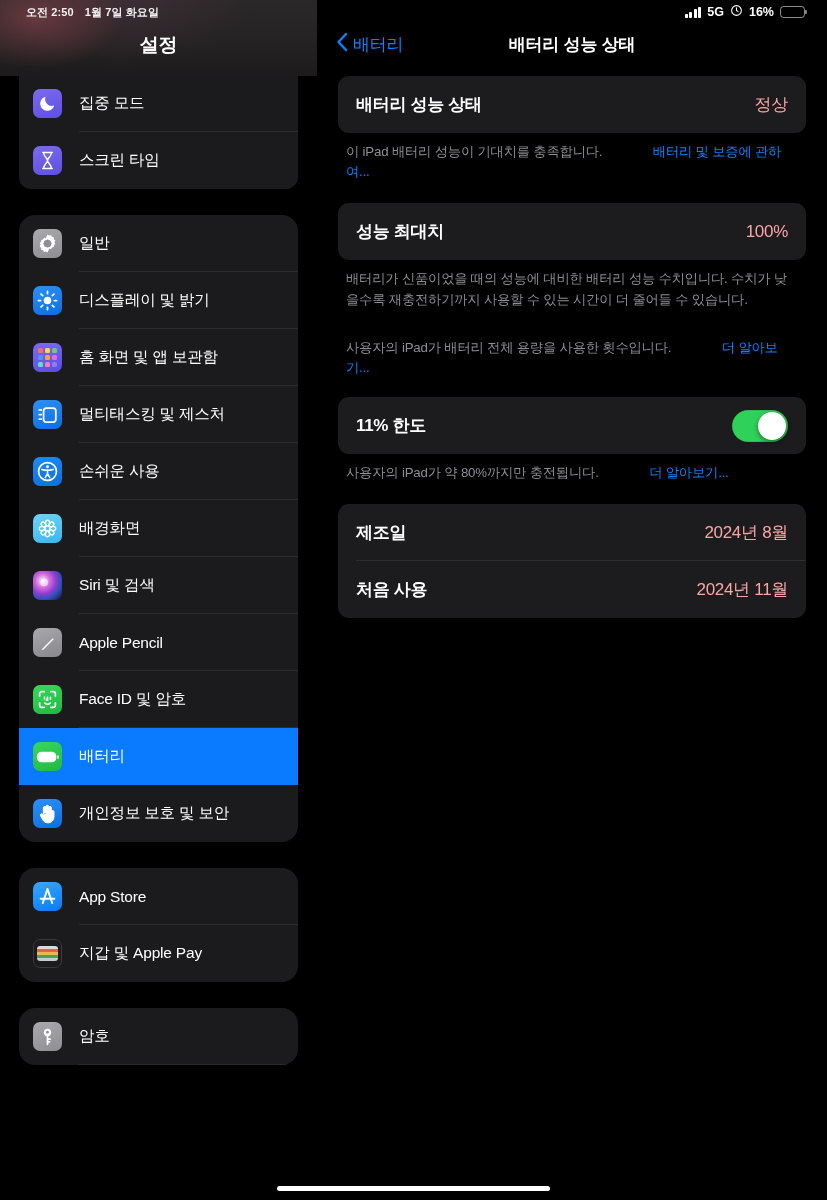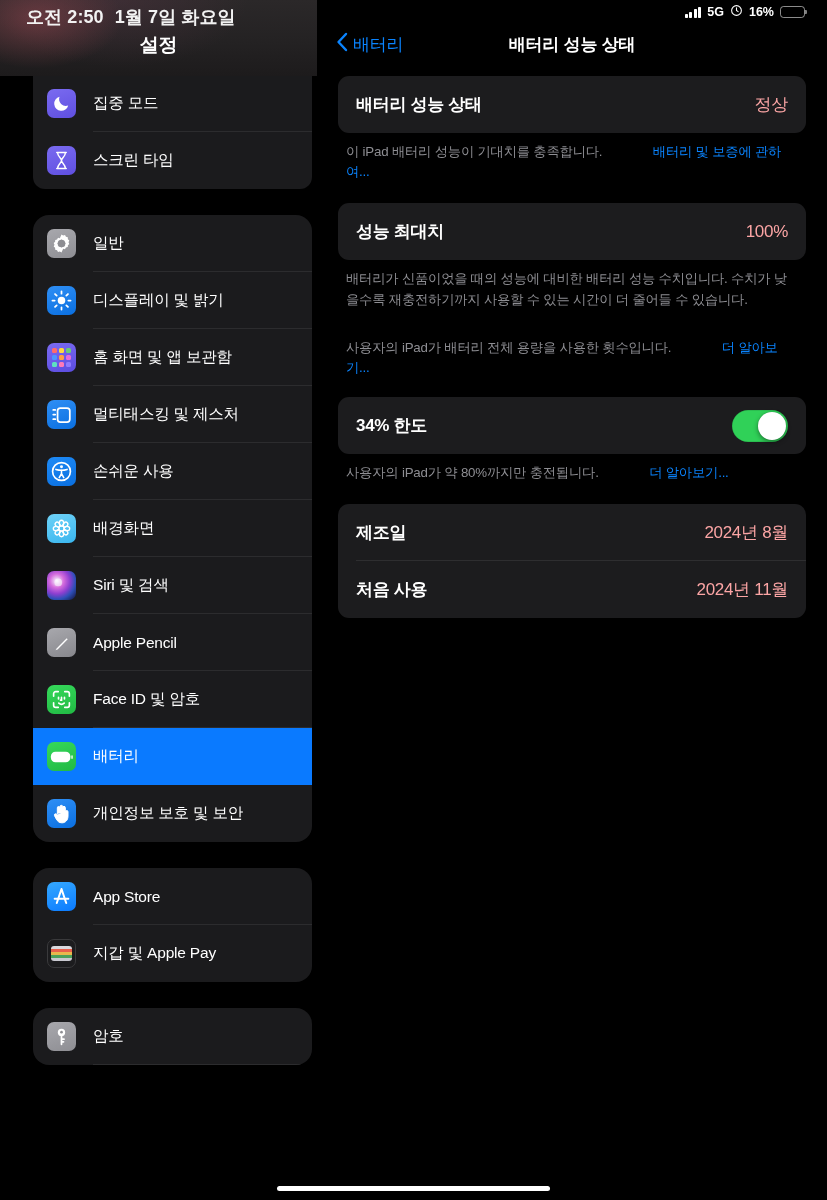--- a/index.html
+++ b/index.html
@@ -23,29 +23,29 @@
   .sb-header{
     position:absolute; top:0; left:0; width:317px; height:76px;
     background:
       radial-gradient(120px 70px at 36px 18px, rgba(150,70,80,.55), rgba(150,70,80,0) 72%),
       radial-gradient(170px 90px at 120px 0px, rgba(90,55,70,.38), rgba(90,55,70,0) 75%),
       linear-gradient(180deg,#2b2829 0%,#242223 55%,#1d1b1c 100%);
     z-index:20;
   }
   .statusbar-left{
     position:absolute; top:5px; left:26px;
-    font-size:18px; font-weight:bold; color:#f2f2f2;
+    font-size:11px; font-weight:bold; color:#f2f2f2;
     letter-spacing:.1px; display:flex; gap:11px;
   }
   .sb-title{
     position:absolute; top:32px; left:0; width:317px; text-align:center;
     font-size:19px; font-weight:bold; color:#fff; letter-spacing:-.2px;
   }
 
-  .sb-scroll{ position:absolute; top:0; left:0; width:317px; height:1036px; padding-top:76px;margin-left:14px; }
+  .sb-scroll{ position:absolute; top:0; left:0; width:317px; height:1036px; padding-top:76px; }
 
   .sb-group{
     margin:0 19px 26px 19px;
     background:#1b1b1d;
     border-radius:16px;
     overflow:hidden;
   }
   .sb-group.first{ border-radius:0 0 12px 12px; margin-top:-1px; }
 
   .sb-row{
@@ -449,21 +449,21 @@
       <div class="gap-sm"></div>
 
       <div class="footnote">
         <span>사용자의 iPad가 배터리 전체 용량을 사용한 횟수입니다. </span><span class="lnk">더 알아보기...</span>
       </div>
 
       <div class="gap-sm"></div>
 
       <div class="card">
         <div class="row last">
-          <span class="row-label">34% 한도</span>
+          <span class="row-label">11% 한도</span>
           <span class="switch">
               <span class="knob"></span>
             </span>
         </div>
       </div>
       <div class="footnote">
         <span>사용자의 iPad가 약 80%까지만 충전됩니다. </span><span class="lnk">더 알아보기...</span>
       </div>
 
       <div class="gap"></div>

